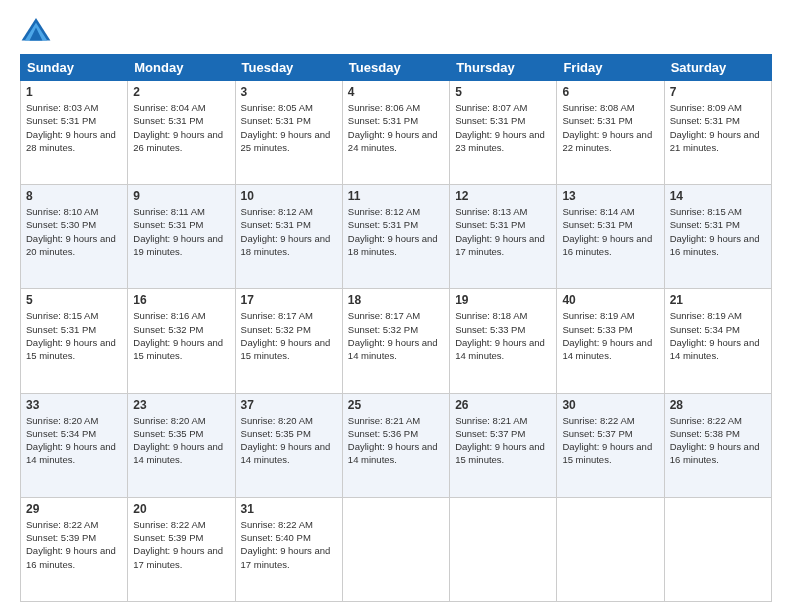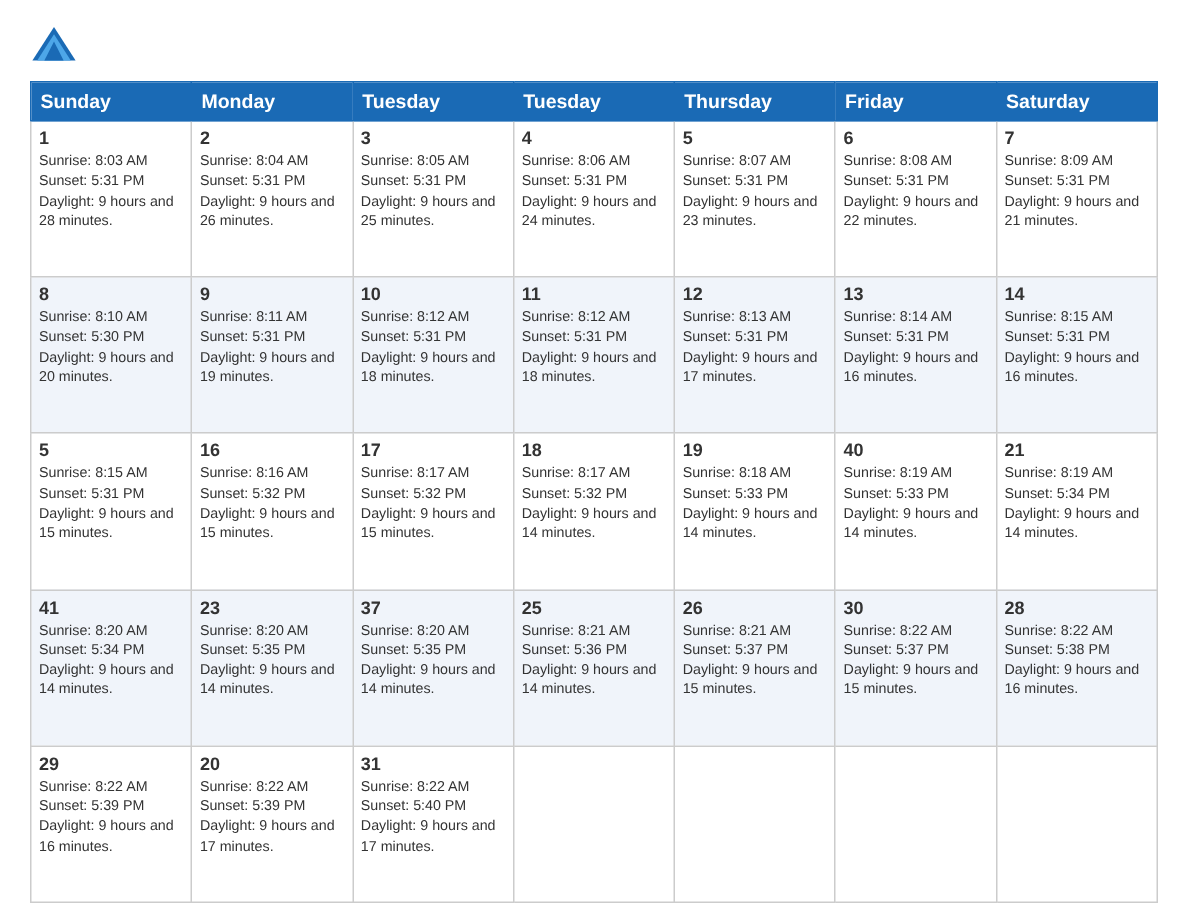--- a/index.html
+++ b/index.html
@@ -299,21 +299,21 @@
         <span class="day-num">21</span>
         <div class="day-info">
           Sunrise: 8:19 AM<br>
           Sunset: 5:34 PM<br>
           Daylight: 9 hours and 14 minutes.
         </div>
       </td>
         </tr>
         <tr>
           <td>
-        <span class="day-num">41</span>
+        <span class="day-num">33</span>
         <div class="day-info">
           Sunrise: 8:20 AM<br>
           Sunset: 5:34 PM<br>
           Daylight: 9 hours and 14 minutes.
         </div>
       </td>
           <td>
         <span class="day-num">23</span>
         <div class="day-info">
           Sunrise: 8:20 AM<br>

